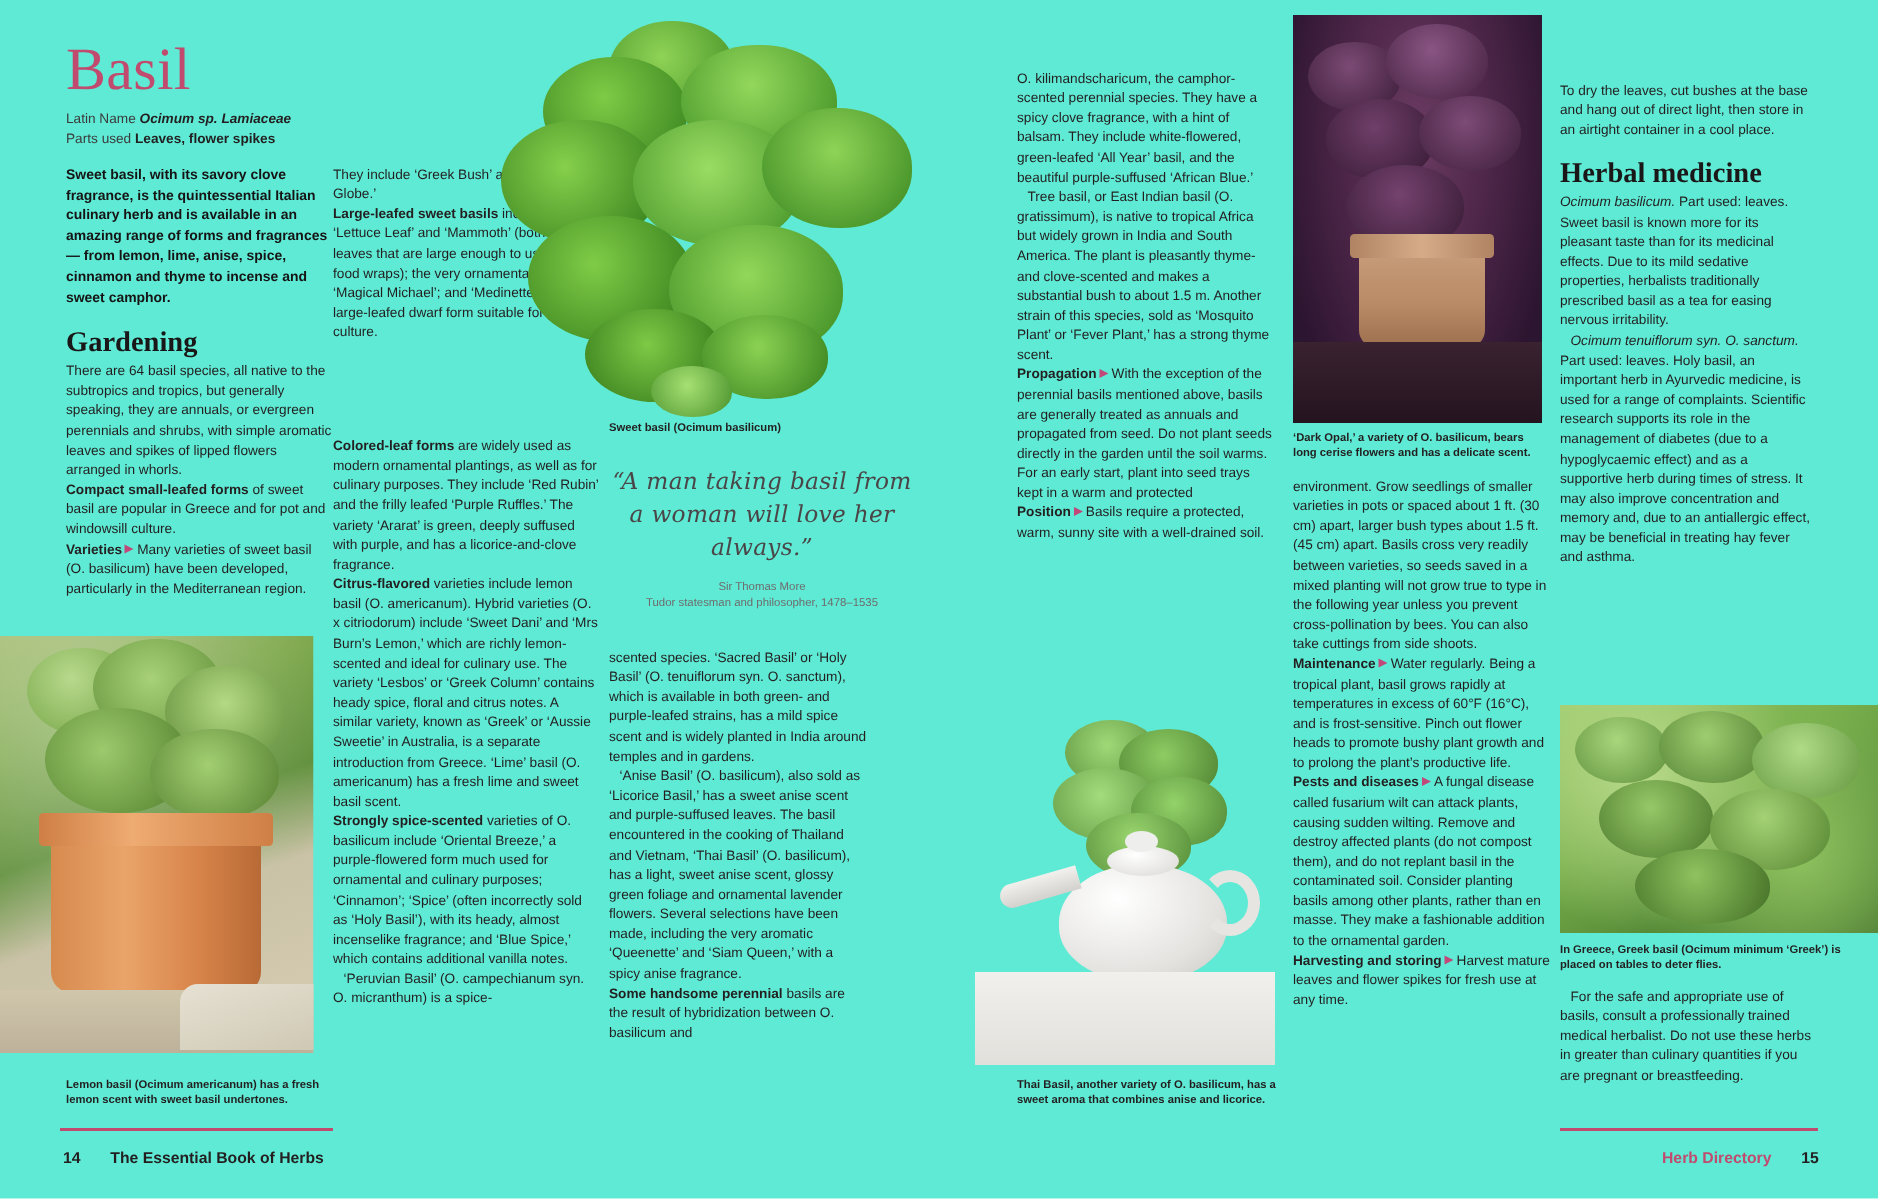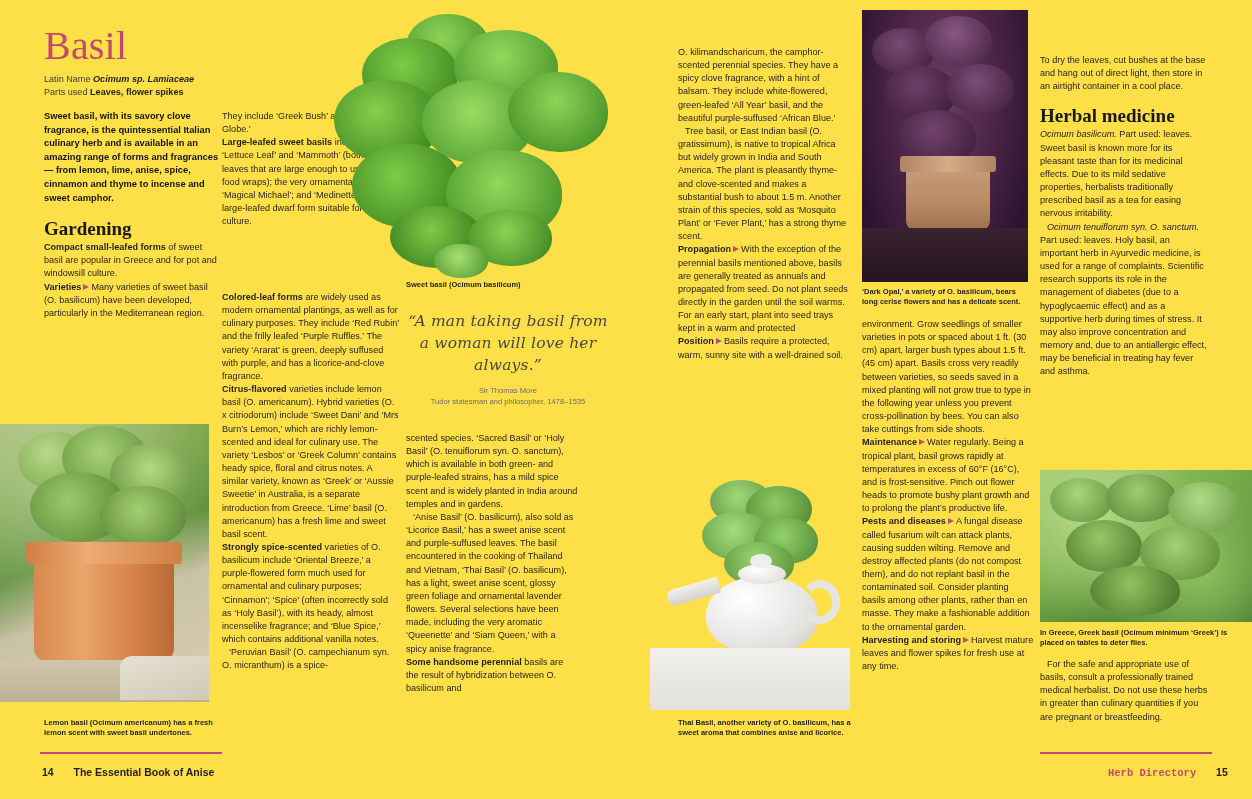--- a/index.html
+++ b/index.html
@@ -5,21 +5,21 @@
   * { box-sizing: border-box; margin: 0; padding: 0; }
   html, body {
     width: 1252px; height: 799px;
     background: #ffffff;
     font-family: "Liberation Sans", sans-serif;
     overflow: hidden;
   }
   .page {
     position: relative;
     width: 1252px; height: 799px;
-    background: #fde047;
+    background: #5eead4;
   }
 
   
   .body-text {
     font-size: 9.1px;
     line-height: 13.15px;
     color: #231f20;
     text-align: left;
     hyphens: none;
   }
@@ -143,21 +143,21 @@
     font-size: 10.5px;
     font-weight: bold;
     color: #231f20;
   }
   .folio .num { color: #231f20; }
   .folio-rule {
     position: absolute;
     background: #c14b6e;
     height: 2.2px;
   }
-  .rd { color: #c14b6e; font-family: Liberation Mono, monospace; }
+  .rd { color: #c14b6e; }
 </style>
 </head>
 <body>
 
 <div class="page">
 
   <div class="col" style="left:44px; top:26px; width:180px;">
     <div class="title-basil">Basil</div>
     <div class="latin-block">
       <div><span>Latin Name</span>
@@ -165,20 +165,21 @@
       <div><span>Parts used</span>
         <b>Leaves, flower spikes</b></div>
     </div>
   </div>
 
   <div class="col body-text" style="left:44px; top:110px; width:178px;">
     <p class="lead">Sweet basil, with its savory clove fragrance, is the quintessential Italian culinary herb and is available in an amazing range of forms and fragrances — from lemon, lime, anise, spice, cinnamon and thyme to incense and sweet camphor.</p>
 
     <div class="h-section" style="margin-top:13px;">Gardening</div>
 
+    <p>There are 64 basil species, all native to the subtropics and tropics, but generally speaking, they are annuals, or evergreen perennials and shrubs, with simple aromatic leaves and spikes of lipped flowers arranged in whorls.</p>
     <p><span class="runin">Compact small-leafed forms</span> <span>of sweet basil are popular in Greece and for pot and windowsill culture.</span></p>
     <p><span class="runin">Varieties</span><span class="tri"></span><span>Many varieties of sweet basil (O. basilicum) have been developed, particularly in the Mediterranean region.</span></p>
   </div>
 
   <div class="photo" style="left:0px; top:424px; width:209px; height:278px;">
     <div class="pot-photo" style="left:0;top:0;width:209px;height:278px;"></div>
     <div class="leafblob" style="left:18px;top:8px;width:74px;height:58px;background:radial-gradient(circle at 40% 35%,#b7d98c,#6f9f3f);"></div>
     <div class="leafblob" style="left:62px;top:2px;width:86px;height:66px;background:radial-gradient(circle at 45% 40%,#a8d178,#5f8f37);"></div>
     <div class="leafblob" style="left:110px;top:20px;width:80px;height:62px;background:radial-gradient(circle at 50% 40%,#b4d984,#638f3b);"></div>
     <div class="leafblob" style="left:30px;top:48px;width:96px;height:70px;background:radial-gradient(circle at 40% 40%,#9cc96c,#517f2c);"></div>
@@ -304,21 +305,21 @@
   </div>
 
   <div class="col body-text" style="left:1040px; top:658px; width:168px;">
     <p class="ind">For the safe and appropriate use of basils, consult a professionally trained medical herbalist. Do not use these herbs in greater than culinary quantities if you are pregnant or breastfeeding.</p>
   </div>
 
   <div class="folio-rule" style="left:40px; top:752px; width:182px;"></div>
   <div class="folio" style="left:42px; top:766px;">
     <span class="num">14</span>
     <span style="display:inline-block;width:14px;"></span>
-    <span>The Essential Book of Anise</span>
+    <span>The Essential Book of Herbs</span>
   </div>
 
   <div class="folio-rule" style="left:1040px; top:752px; width:172px;"></div>
   <div class="folio" style="left:1108px; top:766px;">
     <span class="rd">Herb Directory</span>
     <span style="display:inline-block;width:14px;"></span>
     <span class="num">15</span>
   </div>
 
 </div>

